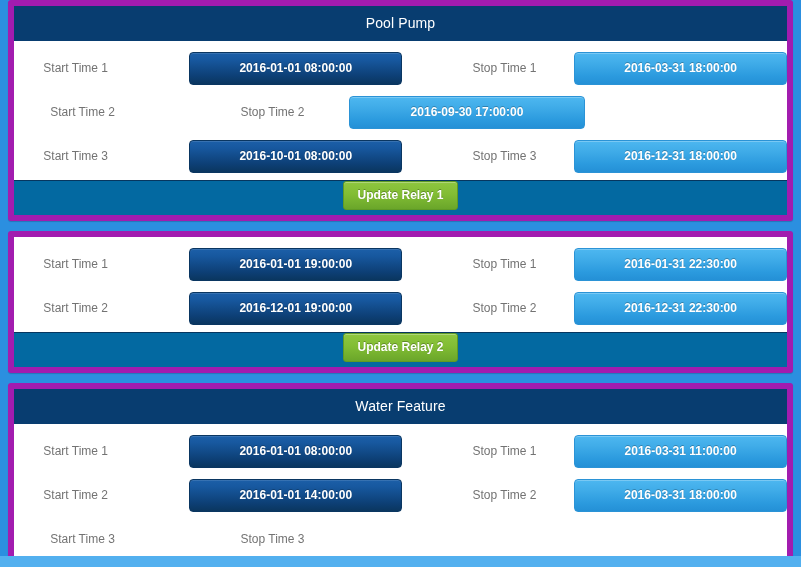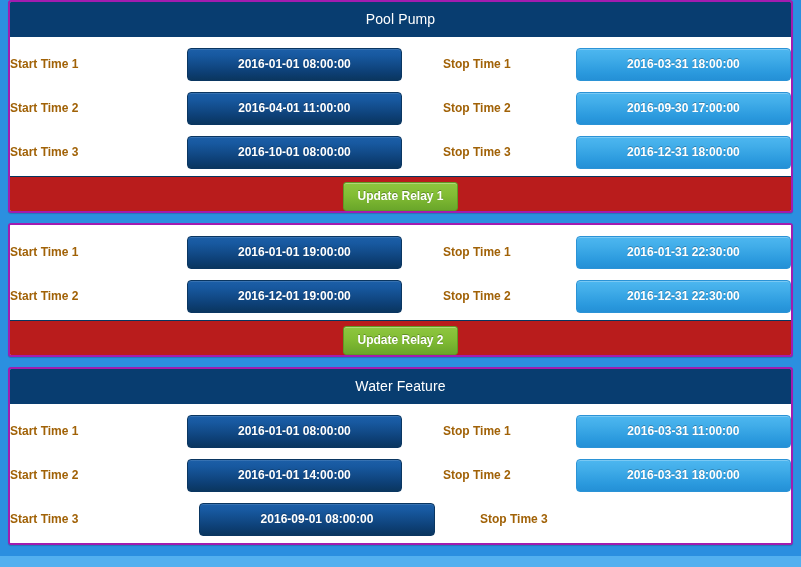--- a/index.html
+++ b/index.html
@@ -32,21 +32,21 @@
     left: 0;
     right: 0;
     bottom: 0;
     height: 11px;
     background: #53b0ef;
   }
 
   .panel {
     position: relative;
     background: #ffffff;
-    border: 2px solid #a21caf;
+    border: 6px solid #a21caf;
     border-radius: 3px;
     margin-bottom: 10px;
     overflow: hidden;
     box-shadow: 0 1px 1px rgba(0,0,0,.18);
   }
 
   .panel-heading {
     background: #083d70;
     color: #ffffff;
     text-align: center;
@@ -64,25 +64,25 @@
   .form-row {
     display: flex;
     align-items: center;
     height: 34px;
     margin-bottom: 10px;
   }
   .form-row:last-child { margin-bottom: 0; }
 
   .lbl {
     width: 145px;
-    text-align: left;
+    text-align: center;
     padding-right: 8px;
-    font-weight: bold;
+    font-weight: normal;
     font-size: 12px;
-    color: #a16207;
+    color: #737373;
     line-height: 1;
     white-space: nowrap;
   }
 
   .field {
     width: 236px;
     height: 33px;
     border-radius: 4px;
     color: #ffffff;
     font-size: 12px;
@@ -104,24 +104,24 @@
 
   .field.stop {
     background: linear-gradient(to bottom, #4db7f0 0%, #41ade9 30%, #2b9ade 75%, #2490d6 100%);
     border: 1px solid #2b93d6;
     box-shadow: inset 0 1px 0 rgba(255,255,255,.25);
   }
 
   .spacer-mid { width: 45px; }
 
   .panel-footer {
-    background: #b91c1c;
+    background: #0369a1;
     height: 35px;
     display: flex;
-    align-items: flex-end;
+    align-items: flex-start;
     justify-content: center;
     border-top: 1px solid #06365f;
   }
 
   .btn-update {
     background: linear-gradient(to bottom, #8ec63f 0%, #82bd34 45%, #6aa62a 100%);
     border: 1px solid #5f9a24;
     border-radius: 3px;
     color: #ffffff;
     font-size: 12px;
@@ -145,21 +145,20 @@
       <div class="form-row">
         <div class="lbl">Start Time 1</div>
         <div class="field start">2016-01-01 08:00:00</div>
         <div class="spacer-mid"></div>
         <div class="lbl">Stop Time 1</div>
         <div class="field stop">2016-03-31 18:00:00</div>
       </div>
 
       <div class="form-row">
         <div class="lbl">Start Time 2</div>
-        <div class="field start">2016-04-01 11:00:00</div>
         <div class="spacer-mid"></div>
         <div class="lbl">Stop Time 2</div>
         <div class="field stop">2016-09-30 17:00:00</div>
       </div>
 
       <div class="form-row">
         <div class="lbl">Start Time 3</div>
         <div class="field start">2016-10-01 08:00:00</div>
         <div class="spacer-mid"></div>
         <div class="lbl">Stop Time 3</div>
@@ -212,21 +211,20 @@
       <div class="form-row">
         <div class="lbl">Start Time 2</div>
         <div class="field start">2016-01-01 14:00:00</div>
         <div class="spacer-mid"></div>
         <div class="lbl">Stop Time 2</div>
         <div class="field stop">2016-03-31 18:00:00</div>
       </div>
 
       <div class="form-row">
         <div class="lbl">Start Time 3</div>
-        <div class="field start">2016-09-01 08:00:00</div>
         <div class="spacer-mid"></div>
         <div class="lbl">Stop Time 3</div>
       </div>
 
     </div>
 
   </section>
 
 </div>
 

